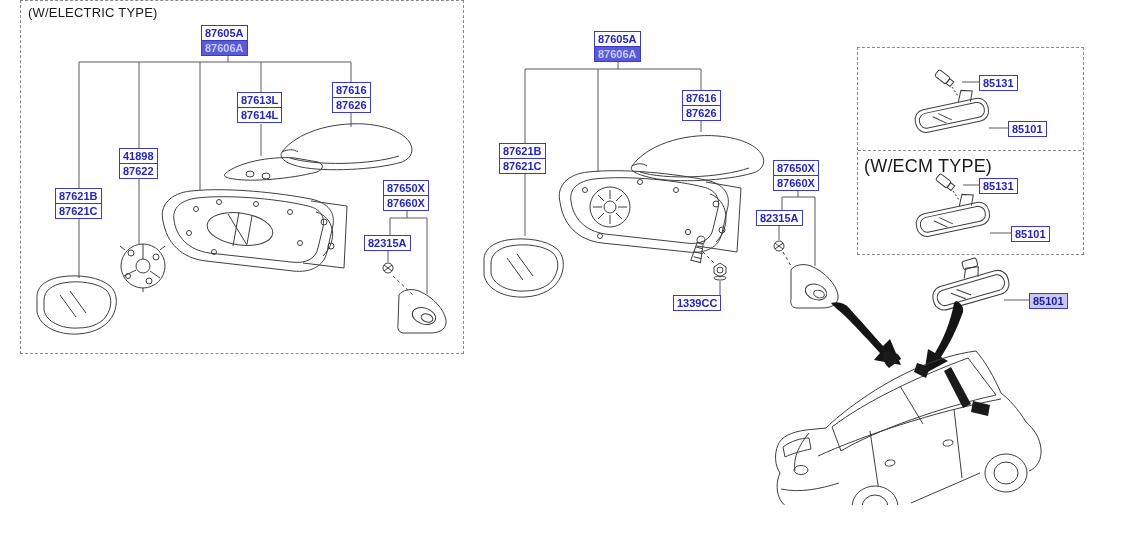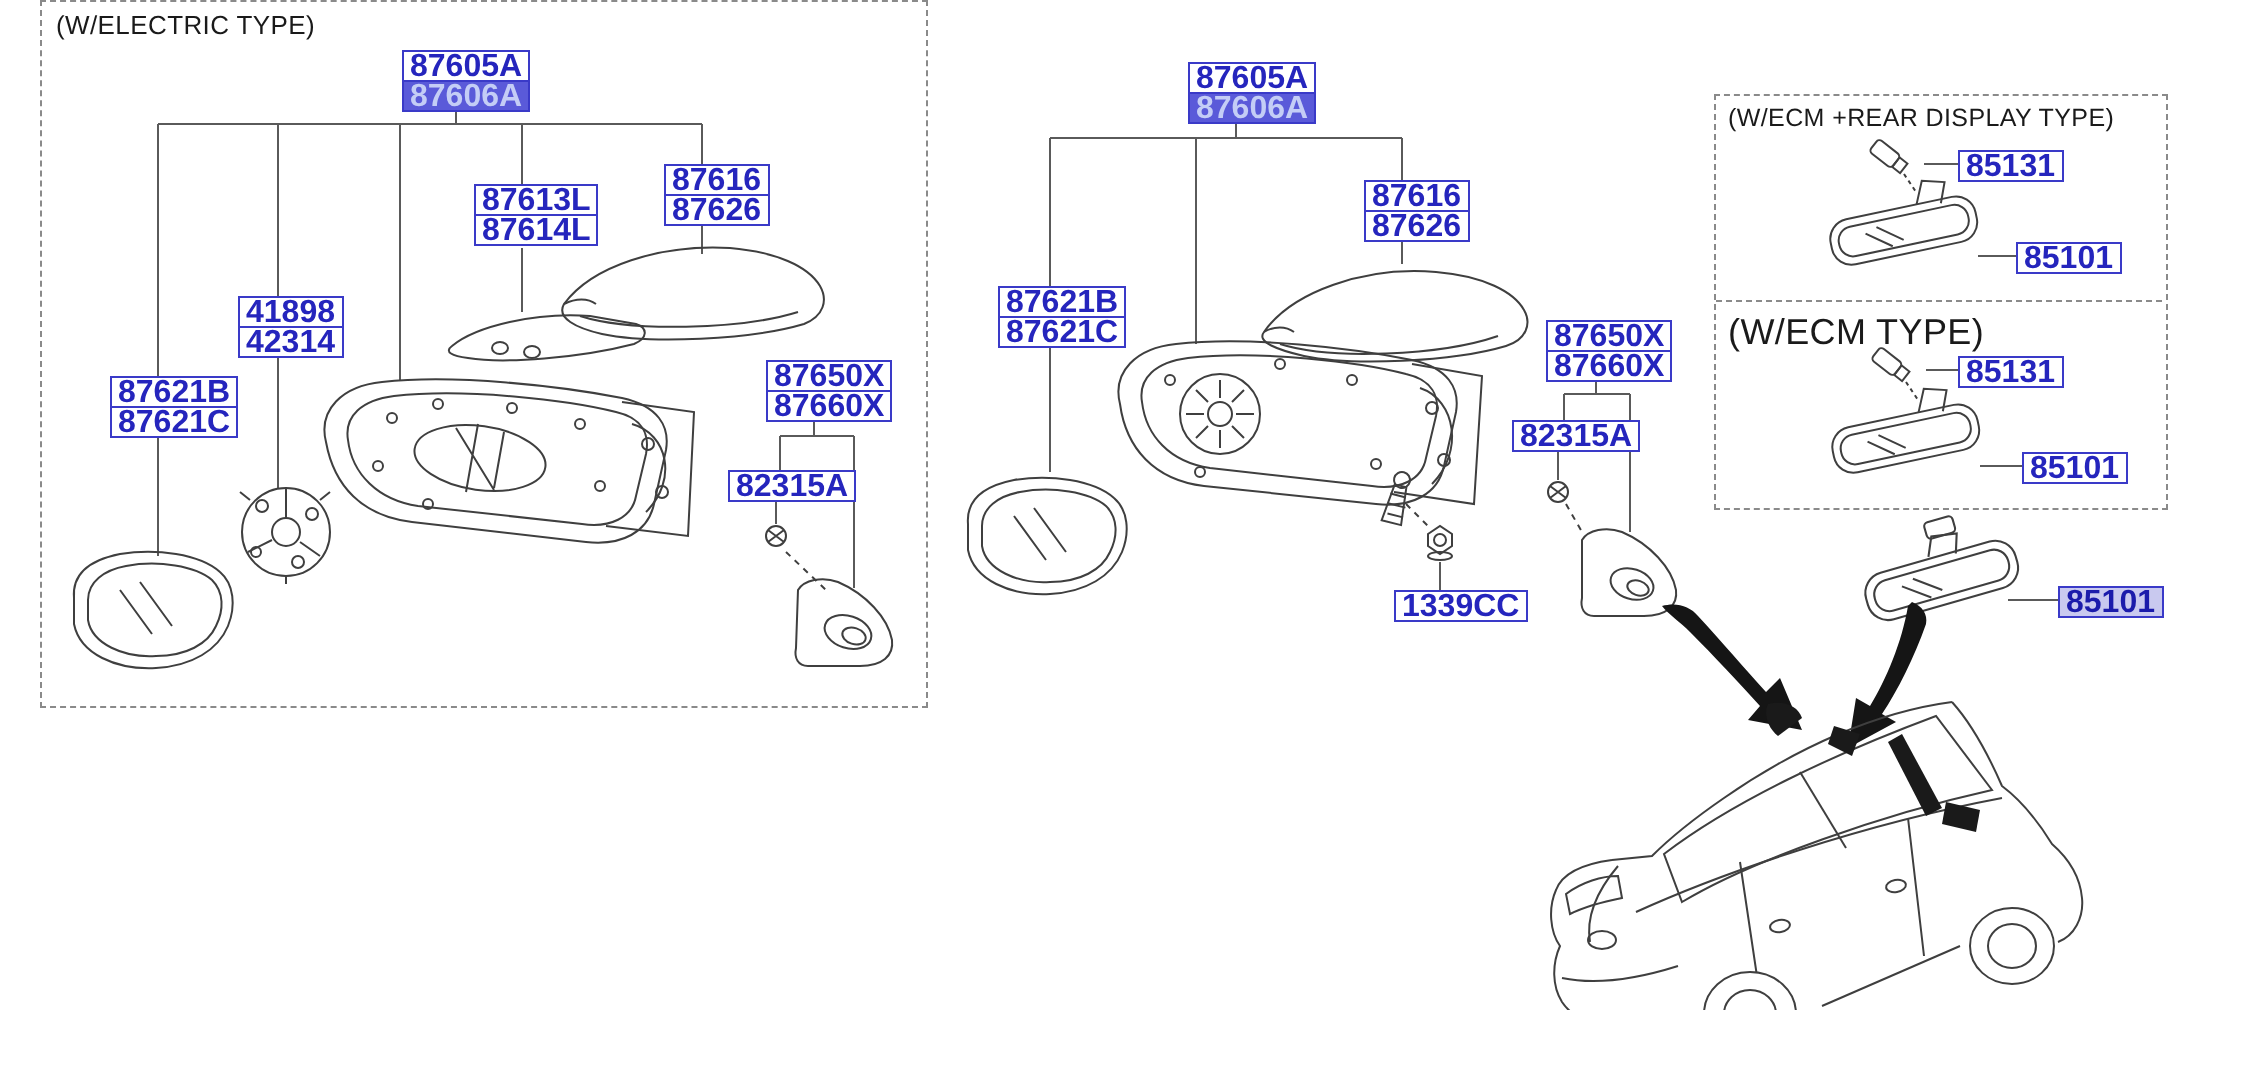--- a/index.html
+++ b/index.html
@@ -2,39 +2,38 @@
 <html><head>
 <meta charset="utf-8">
 <style>
   html,body{margin:0;padding:0;background:#fff;}
   #stage{position:relative;width:1123px;height:505px;background:#fff;overflow:hidden;
          font-family:"Liberation Sans",sans-serif;}
   .dashbox{position:absolute;border:1px dashed #8a8a8a;background:transparent;}
   .dashline{position:absolute;border-top:1px dashed #8a8a8a;height:0;}
   .boxtitle{position:absolute;color:#1a1a1a;font-size:13px;letter-spacing:0.2px;white-space:nowrap;z-index:3;}
   .plbl{position:absolute;display:flex;flex-direction:column;z-index:4;}
-  .code{font-weight:bold;font-size:16px;line-height:13px;height:13px;color:#2525bd;
+  .code{font-weight:bold;font-size:11px;line-height:13px;height:13px;color:#2525bd;
         background:#ffffff;border:1px solid #3a3ac8;padding:1px 3px 0 3px;text-align:center;
         white-space:nowrap;}
   .code + .code{margin-top:-1px;}
   .code.hl{background:#5a5ad9;color:#c4cdf6;}
   .code.sel{background:#c9c9ef;color:#1b1bab;}
   svg{position:absolute;left:0;top:0;z-index:2;}
 </style>
 </head>
 <body>
 
 <div id="stage">
 
   <div class="dashbox" style="left:20px;top:0;width:442px;height:352px"></div>
   <div class="dashbox" style="left:857px;top:47px;width:225px;height:206px"></div>
   <div class="dashline" style="left:858px;top:150px;width:223px"></div>
 
   <div class="boxtitle" style="left:28px;top:5px">(W/ELECTRIC TYPE)</div>
-  <div class="boxtitle" style="left:864px;top:52px;font-size:12.5px">(W/ECM +REAR DISPLAY TYPE)</div>
   <div class="boxtitle" style="left:864px;top:156px;font-size:18px">(W/ECM TYPE)</div>
 
   <svg width="1123" height="540" viewBox="0 0 1123 540">
     <g stroke="#5a5a5a" stroke-width="1" fill="none">
       <path d="M228,53 V62 M79,62 H351 M79,62 V188 M139,62 V148 M200,62 V190 M261,62 V96 M351,62 V82"></path>
       <path d="M261,124 V156 M351,110 V127 M139,176 V244 M79,216 V278"></path>
       <path d="M407,209 V218 M390,218 H427 M390,218 V235 M427,218 V294 M388,250 V262"></path>
     </g>
 
     <g stroke="#3f3f3f" stroke-width="1" fill="none">
@@ -229,21 +228,21 @@
   <div class="plbl" style="left:237px;top:92px">
     <div class="code">87613L</div>
     <div class="code">87614L</div>
   </div>
   <div class="plbl" style="left:332px;top:82px">
     <div class="code">87616</div>
     <div class="code">87626</div>
   </div>
   <div class="plbl" style="left:119px;top:148px">
     <div class="code">41898</div>
-    <div class="code">42314</div>
+    <div class="code">87622</div>
   </div>
   <div class="plbl" style="left:55px;top:188px">
     <div class="code">87621B</div>
     <div class="code">87621C</div>
   </div>
   <div class="plbl" style="left:383px;top:180px">
     <div class="code">87650X</div>
     <div class="code">87660X</div>
   </div>
   <div class="plbl" style="left:364px;top:235px">
@@ -262,21 +261,21 @@
     <div class="code">87621B</div>
     <div class="code">87621C</div>
   </div>
   <div class="plbl" style="left:773px;top:160px">
     <div class="code">87650X</div>
     <div class="code">87660X</div>
   </div>
   <div class="plbl" style="left:756px;top:210px">
     <div class="code">82315A</div>
   </div>
-  <div class="plbl" style="left:697px;top:295px">
+  <div class="plbl" style="left:673px;top:295px">
     <div class="code">1339CC</div>
   </div>
 
   <div class="plbl" style="left:979px;top:75px">
     <div class="code">85131</div>
   </div>
   <div class="plbl" style="left:1008px;top:121px">
     <div class="code">85101</div>
   </div>
   <div class="plbl" style="left:979px;top:178px">

